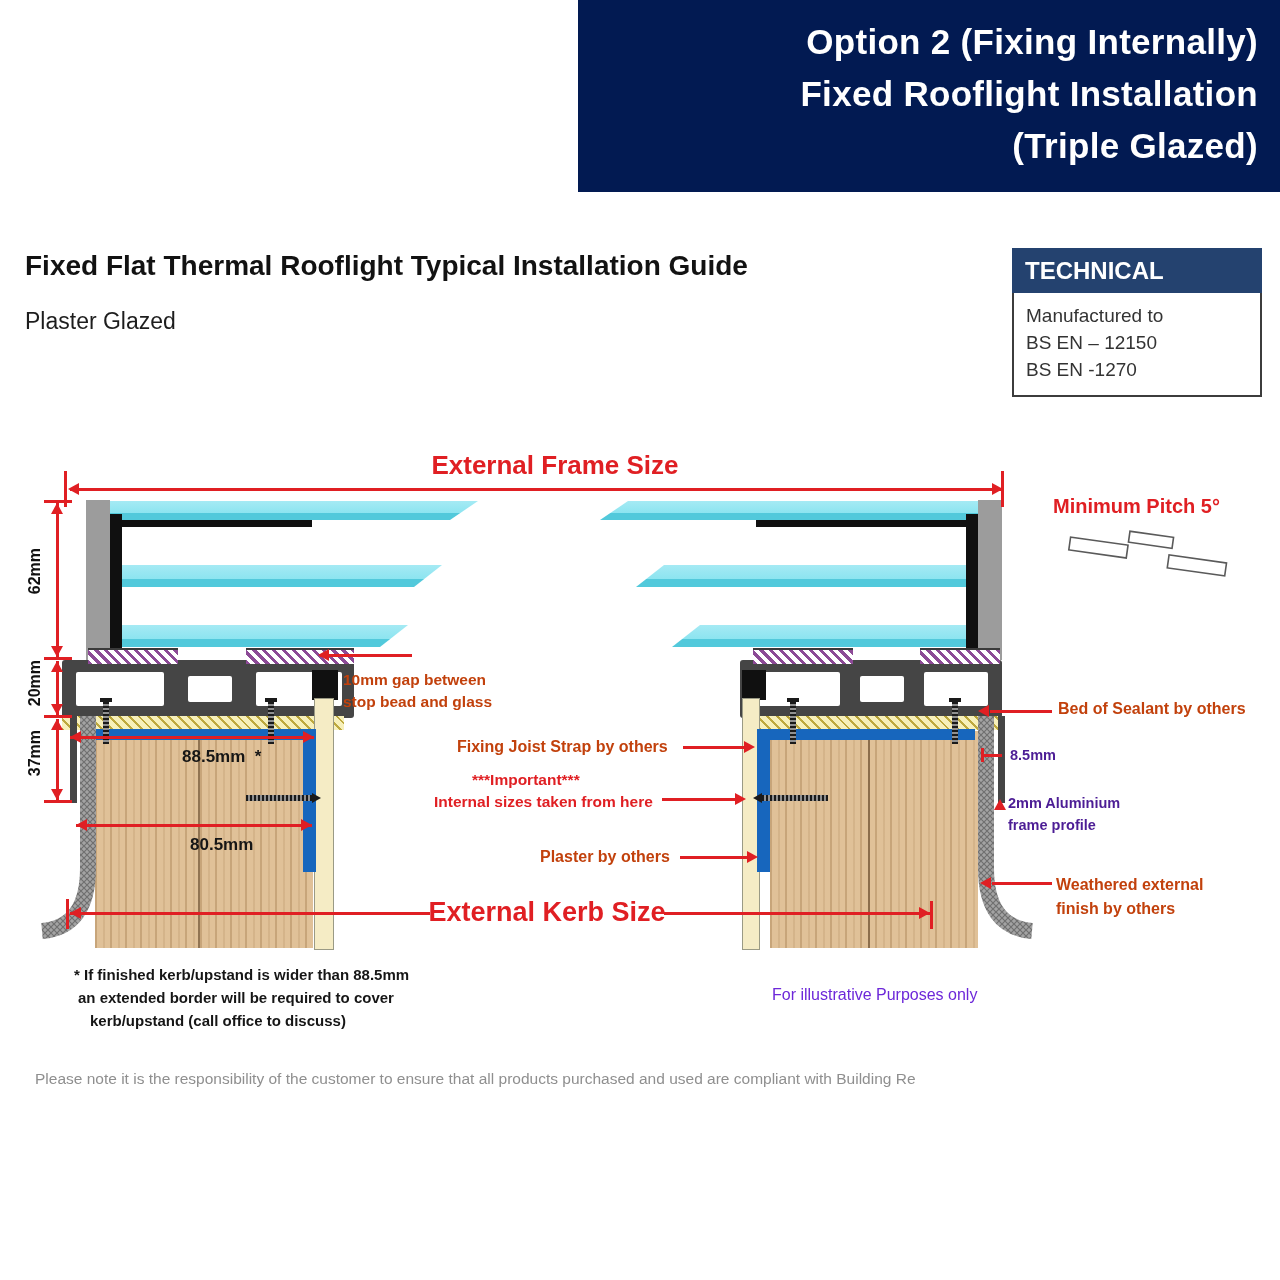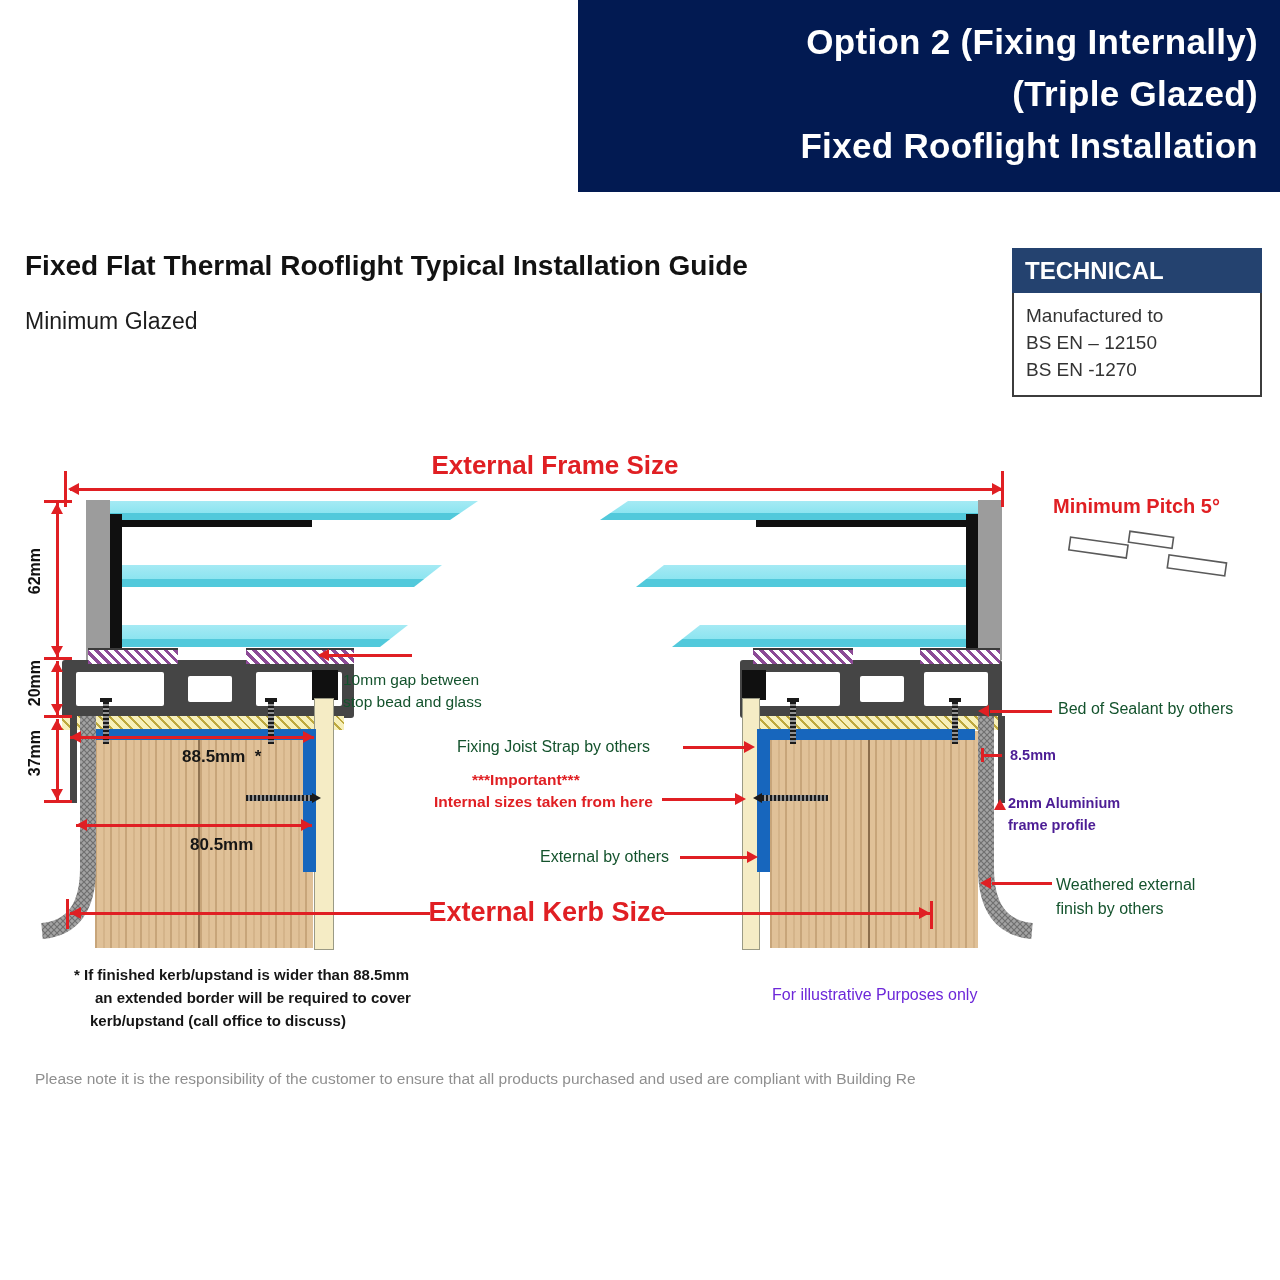--- a/index.html
+++ b/index.html
@@ -33,21 +33,21 @@
   .tri{position:absolute;width:0;height:0;z-index:51;}
   .tri-l{border-top:6px solid transparent;border-bottom:6px solid transparent;border-right:11px solid var(--red);}
   .tri-r{border-top:6px solid transparent;border-bottom:6px solid transparent;border-left:11px solid var(--red);}
   .tri-u{border-left:6px solid transparent;border-right:6px solid transparent;border-bottom:11px solid var(--red);}
   .tri-d{border-left:6px solid transparent;border-right:6px solid transparent;border-top:11px solid var(--red);}
   .stip-r{border-top:5px solid transparent;border-bottom:5px solid transparent;border-left:9px solid #1b1b1b;}
   .stip-l{border-top:5px solid transparent;border-bottom:5px solid transparent;border-right:9px solid #1b1b1b;}
 
   .red-big{position:absolute;color:var(--red);font-weight:700;font-size:26px;text-align:center;z-index:52;}
   .red-lab{position:absolute;color:var(--red);font-weight:700;font-size:15.5px;z-index:52;}
-  .blk-lab{position:absolute;color:#14532d;font-weight:400;font-size:16px;z-index:52;}
+  .blk-lab{position:absolute;color:#c2410c;font-weight:700;font-size:16px;z-index:52;}
   .blk-lab-s{position:absolute;color:#4c1d95;font-weight:700;font-size:14.5px;z-index:52;}
   .dim-lab{position:absolute;color:#161616;font-weight:700;font-size:17px;z-index:52;}
   .vlabel{position:absolute;writing-mode:vertical-rl;transform:rotate(180deg);
           font-weight:700;font-size:16px;color:#111;z-index:52;}
 
   .glassL{position:absolute;z-index:3;background:linear-gradient(180deg,#a5eaf4 0%,#8ce4f0 64%,#52c9db 64%,#52c9db 100%);
           clip-path:polygon(0 0,100% 0,calc(100% - 28px) 100%,0 100%);}
   .glassR{position:absolute;z-index:3;background:linear-gradient(180deg,#a5eaf4 0%,#8ce4f0 64%,#52c9db 64%,#52c9db 100%);
           clip-path:polygon(28px 0,100% 0,100% 100%,0 100%);}
   .blk{position:absolute;background:#101010;z-index:4;}
@@ -74,27 +74,27 @@
   svg.overlay{position:absolute;left:0;top:0;z-index:8;pointer-events:none;}
   svg.pitch{position:absolute;z-index:52;}
 </style>
 </head>
 <body>
 
 <div class="page">
 
   <div class="banner">
     <div>Option 2 (Fixing Internally)</div>
+    <div>Fixed Rooflight Installation</div>
     <div>(Triple Glazed)</div>
-    <div>Fixed Rooflight Installation</div>
   </div>
 
 
   <div class="h-title">Fixed Flat Thermal Rooflight Typical Installation Guide</div>
-  <div class="h-sub">Minimum Glazed</div>
+  <div class="h-sub">Plaster Glazed</div>
 
   <div class="tech">
     <div class="tech-head">TECHNICAL</div>
     <div class="tech-body">
       <div>Manufactured to</div>
       <div>BS EN – 12150</div>
       <div>BS EN -1270</div>
     </div>
   </div>
 
@@ -220,21 +220,21 @@
 
     <div class="blk-lab" style="left:457px;top:738px;">Fixing Joist Strap by others</div>
     <div class="hl" style="left:683px;top:746px;width:62px;"></div>
     <div class="tri tri-r" style="left:744px;top:741px;"></div>
 
     <div class="red-lab" style="left:472px;top:771px;">***Important***</div>
     <div class="red-lab" style="left:434px;top:793px;">Internal sizes taken from here</div>
     <div class="hl" style="left:662px;top:798px;width:74px;"></div>
     <div class="tri tri-r" style="left:735px;top:793px;"></div>
 
-    <div class="blk-lab" style="left:540px;top:848px;">External by others</div>
+    <div class="blk-lab" style="left:540px;top:848px;">Plaster by others</div>
     <div class="hl" style="left:680px;top:856px;width:68px;"></div>
     <div class="tri tri-r" style="left:747px;top:851px;"></div>
 
     <div class="blk-lab" style="left:1058px;top:700px;">Bed of Sealant by others</div>
     <div class="hl" style="left:990px;top:710px;width:62px;"></div>
     <div class="tri tri-l" style="left:978px;top:705px;"></div>
 
     <div class="hl" style="left:982px;top:754px;width:20px;"></div>
     <div class="vl" style="left:981px;top:748px;height:14px;"></div>
     <div class="blk-lab-s" style="left:1010px;top:747px;">8.5mm</div>
@@ -242,19 +242,19 @@
     <div class="tri tri-u" style="left:994px;top:799px;"></div>
     <div class="blk-lab-s" style="left:1008px;top:795px;">2mm Aluminium</div>
     <div class="blk-lab-s" style="left:1008px;top:817px;">frame profile</div>
 
     <div class="blk-lab" style="left:1056px;top:876px;">Weathered external</div>
     <div class="blk-lab" style="left:1056px;top:900px;">finish by others</div>
     <div class="hl" style="left:992px;top:882px;width:60px;"></div>
     <div class="tri tri-l" style="left:980px;top:877px;"></div>
 
     <div class="note" style="left:74px;top:966px;"><span>*</span> <span>If finished kerb/upstand is wider than 88.5mm</span></div>
-    <div class="note" style="left:95px;top:989px;">an extended border will be required to cover</div>
+    <div class="note" style="left:78px;top:989px;">an extended border will be required to cover</div>
     <div class="note" style="left:90px;top:1012px;">kerb/upstand (call office to discuss)</div>
     <div class="illus" style="left:772px;top:986px;">For illustrative Purposes only</div>
   </div>
 
   <div class="footer-note">Please note it is the responsibility of the customer to ensure that all products purchased and used are compliant with Building Re</div>
 </div>
 
 </body></html>

